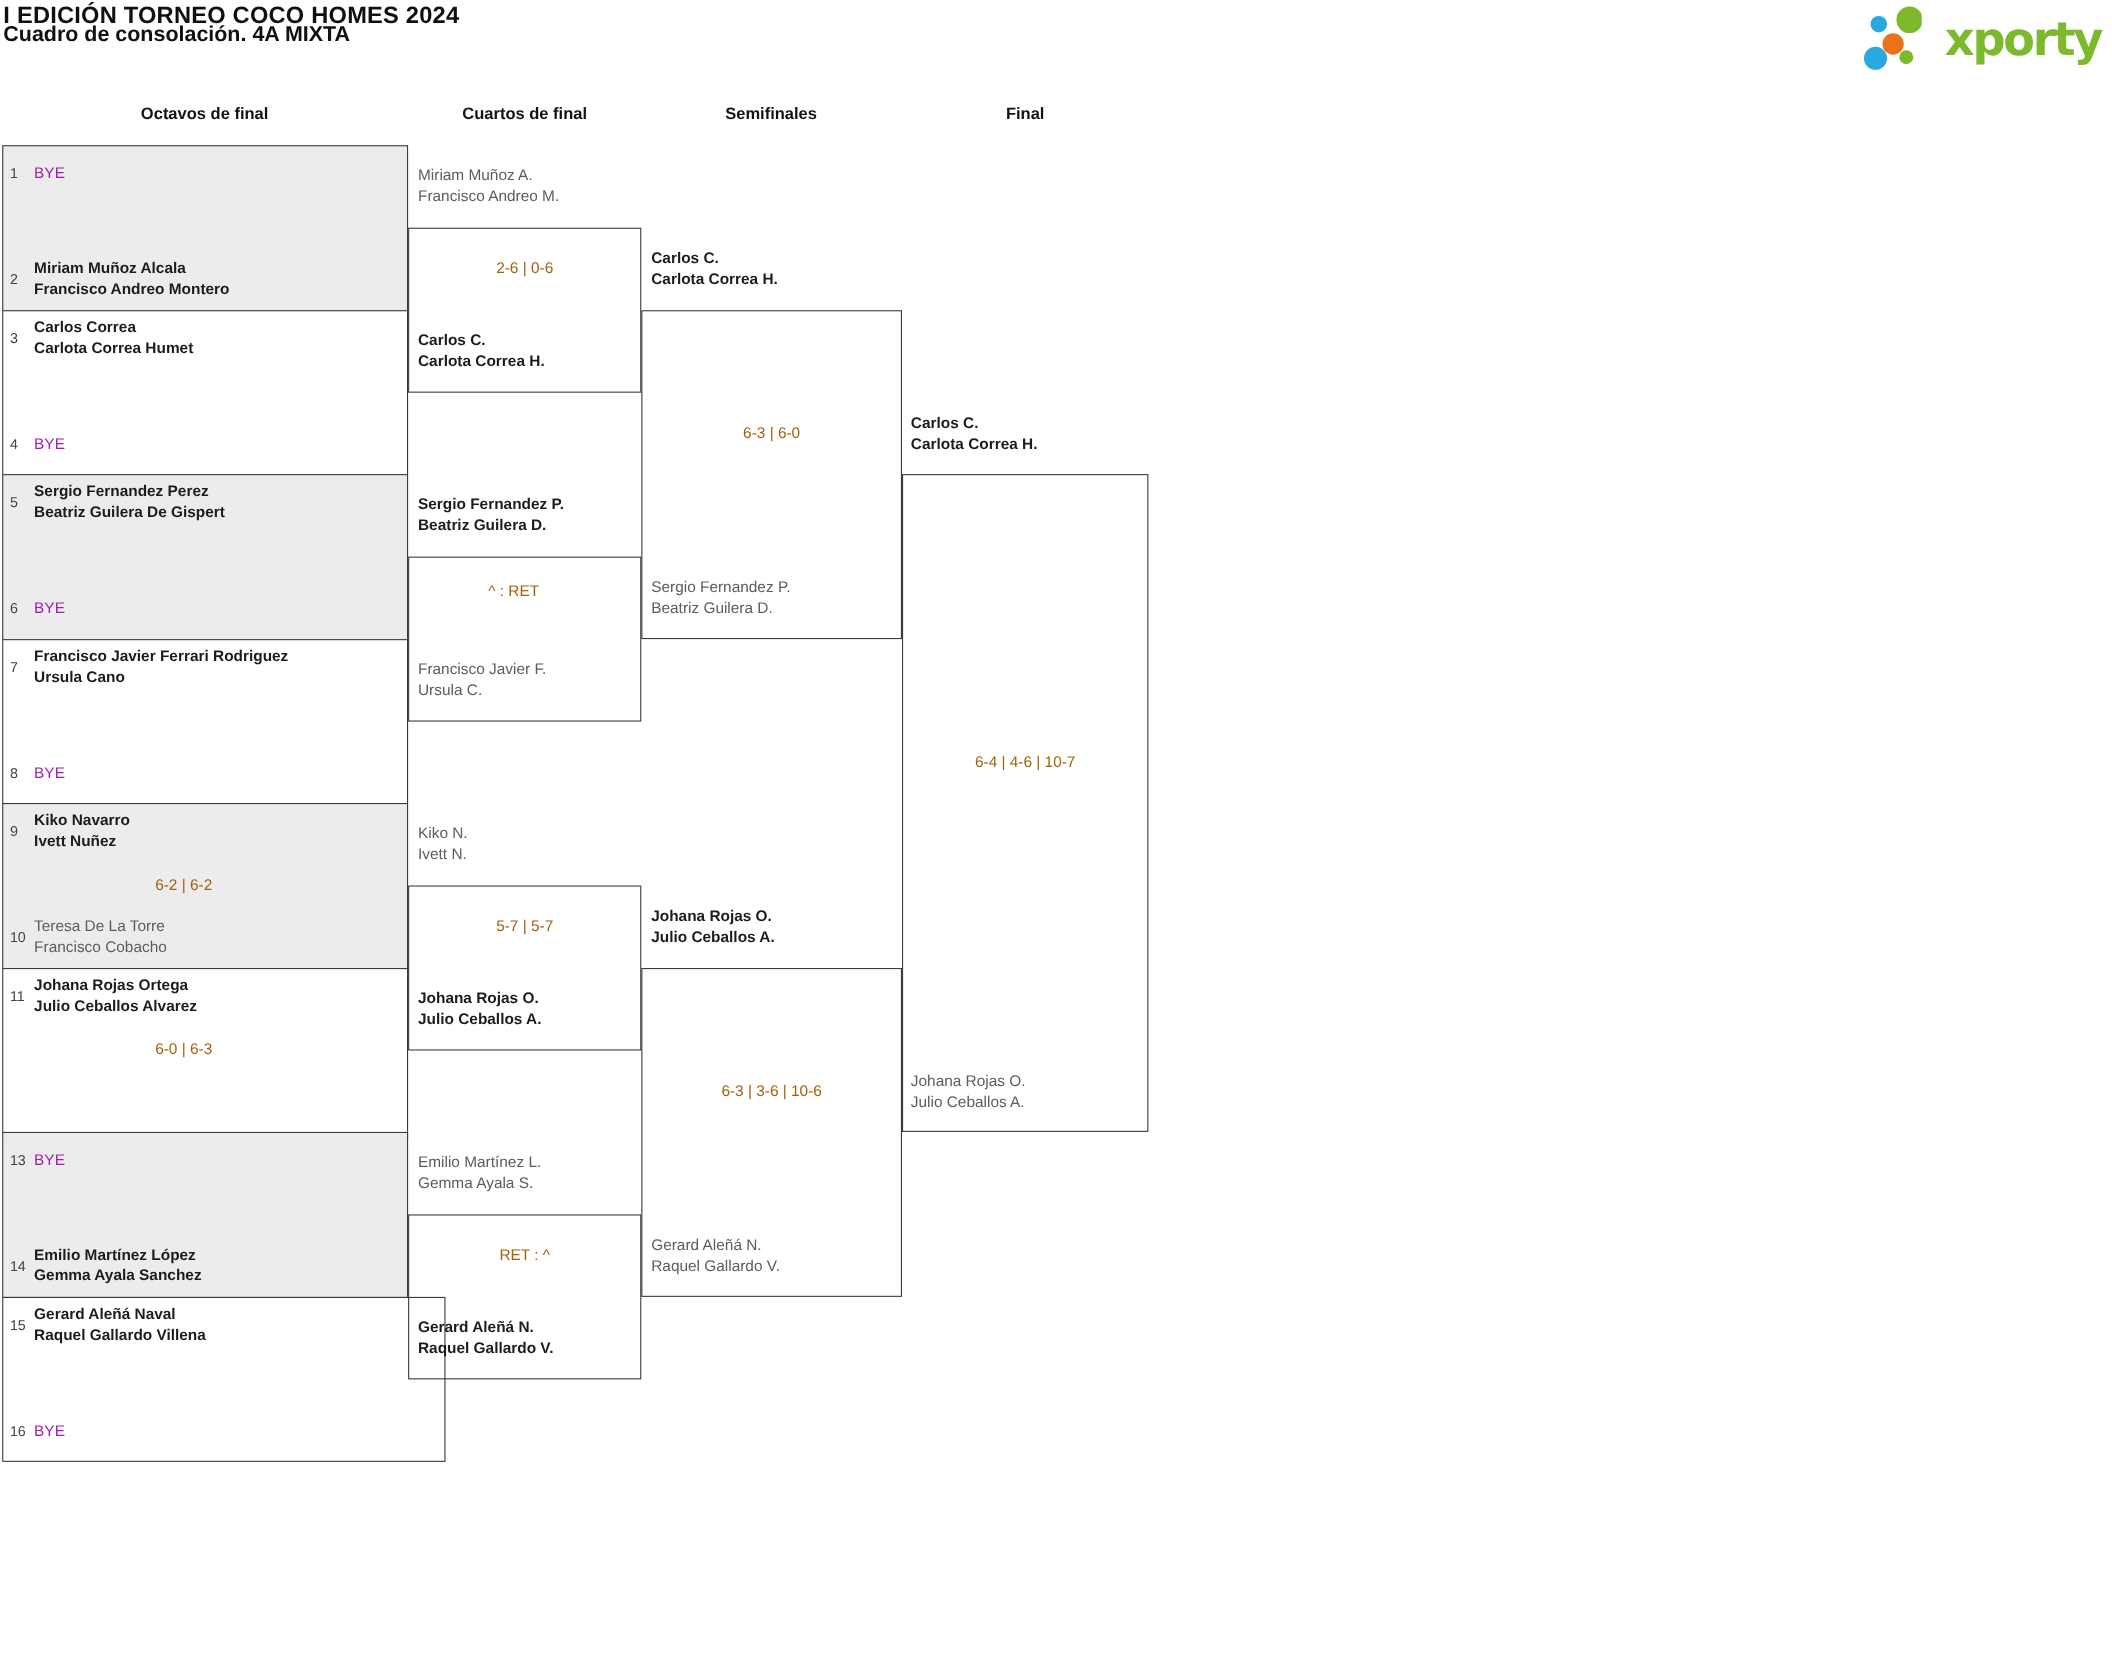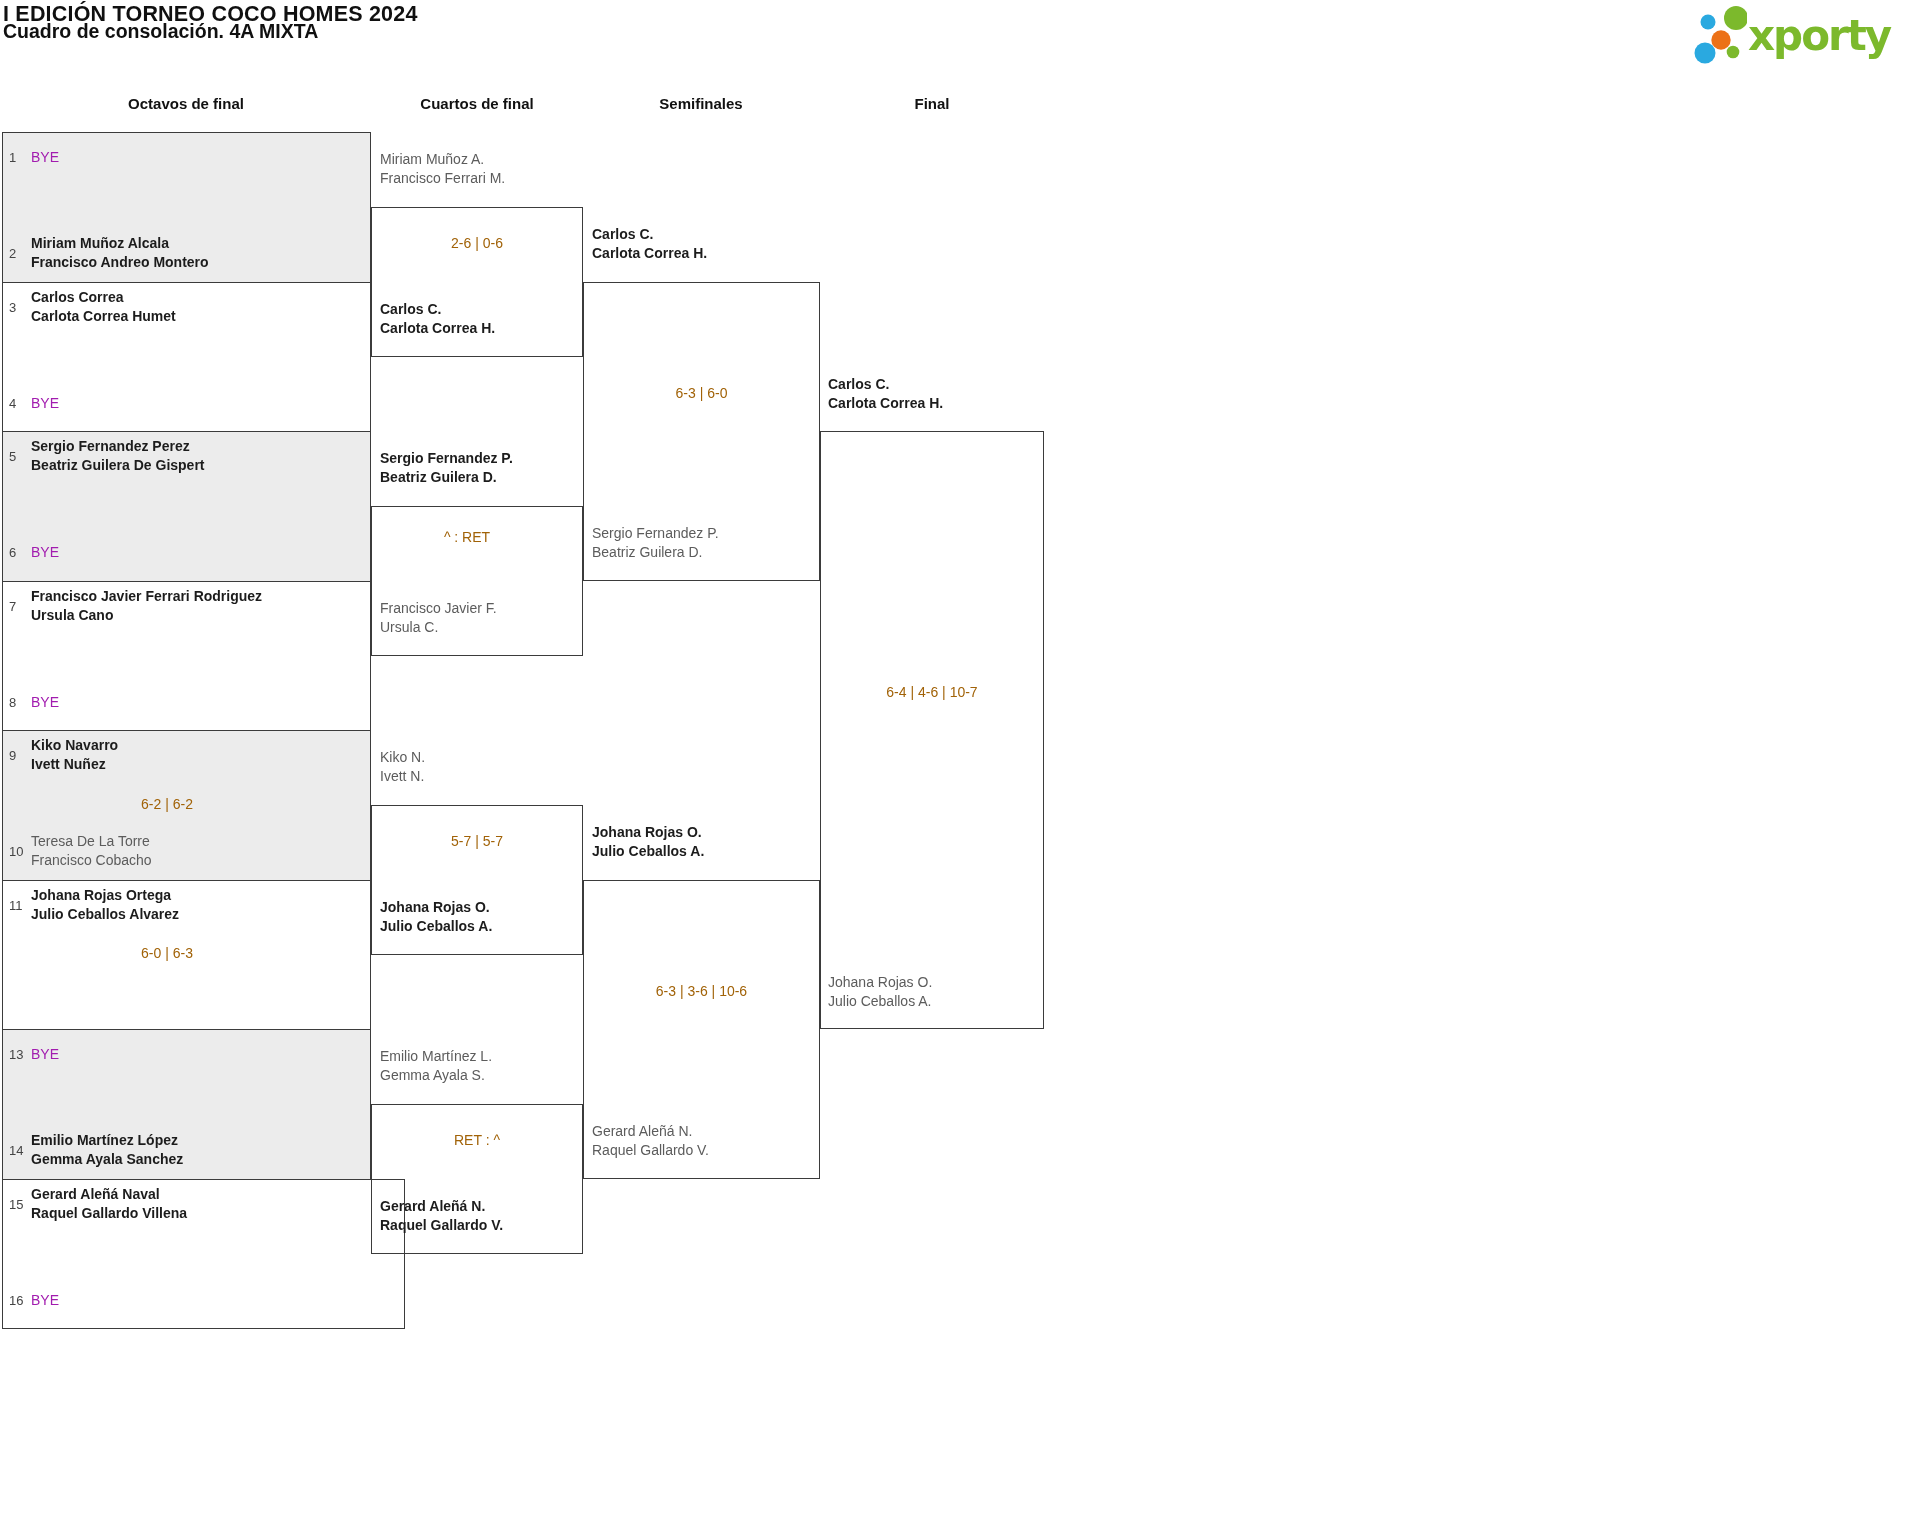--- a/index.html
+++ b/index.html
@@ -18,21 +18,21 @@
   .sA1{top:15px;} .sA2{top:5px;} .sB1{top:111px;} .sB2{top:101px;}
   .num{flex:0 0 19px;padding-left:6px;margin-right:3px;font-size:13px;color:#444;}
   .names{font-size:14px;line-height:19px;white-space:pre-line;}
   .win{font-weight:700;color:#1c1c1c;}
   .lose{font-weight:400;color:#5c5c5c;}
   .bye{font-weight:400;color:#a21caf;}
   
   .entry{position:absolute;font-size:14px;line-height:19px;white-space:pre-line;}
   .score{position:absolute;font-size:14px;color:#a16207;text-align:center;white-space:nowrap;}
   
-  .logo{position:absolute;left:1692px;top:5px;display:flex;align-items:center;gap:1px;cursor:pointer;}
+  .logo{position:absolute;left:1692px;top:5px;display:flex;align-items:center;gap:21px;cursor:pointer;}
   .logo-text{font-family:"DejaVu Sans",sans-serif;font-weight:700;font-size:42px;letter-spacing:-2px;line-height:62px;}
 </style>
 </head>
 <body>
 
 <div id="page">
 
   <div class="title">I EDICIÓN TORNEO COCO HOMES 2024</div>
   <div class="subtitle">Cuadro de consolación. 4A MIXTA</div>
 
@@ -147,21 +147,21 @@
 
   <div class="score" style="left:2px;top:796px;width:330px">6-2 | 6-2</div>
   <div class="score" style="left:2px;top:945px;width:330px">6-0 | 6-3</div>
 
   <div class="box" style="left:371px;top:207px;width:212px;height:150px"></div>
   <div class="box" style="left:371px;top:506px;width:212px;height:150px"></div>
   <div class="box" style="left:371px;top:805px;width:212px;height:150px"></div>
   <div class="box" style="left:371px;top:1104px;width:212px;height:150px"></div>
 
   <div class="entry lose" style="left:380px;top:150px">Miriam Muñoz A.
-Francisco Ferrari M.</div>
+Francisco Andreo M.</div>
   <div class="score" style="left:371px;top:235px;width:212px">2-6 | 0-6</div>
   <div class="entry win" style="left:380px;top:300px">Carlos C.
 Carlota Correa H.</div>
 
   <div class="entry win" style="left:380px;top:449px">Sergio Fernandez P.
 Beatriz Guilera D.</div>
   <div class="score" style="left:371px;top:529px;width:192px">^ : RET</div>
   <div class="entry lose" style="left:380px;top:599px">Francisco Javier F.
 Ursula C.</div>
 

